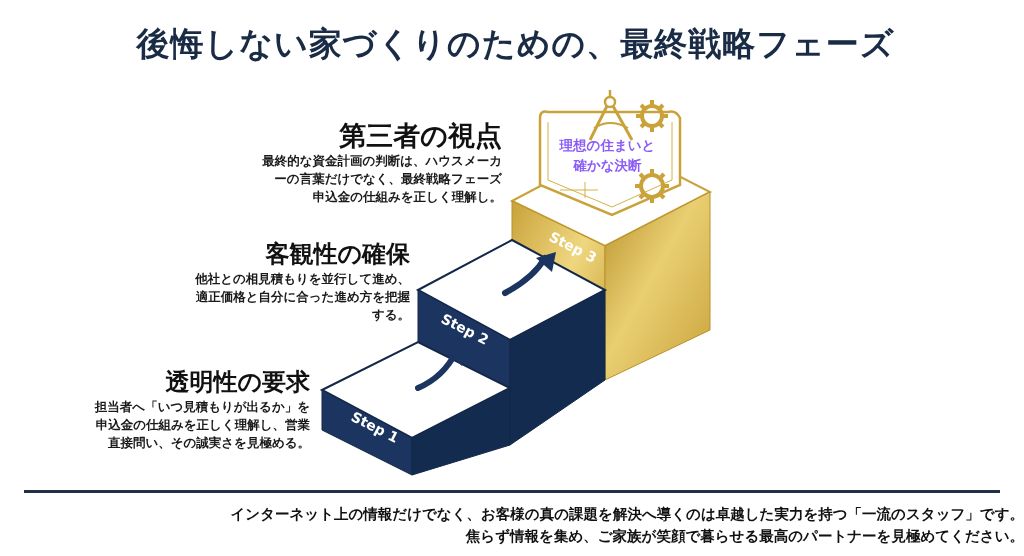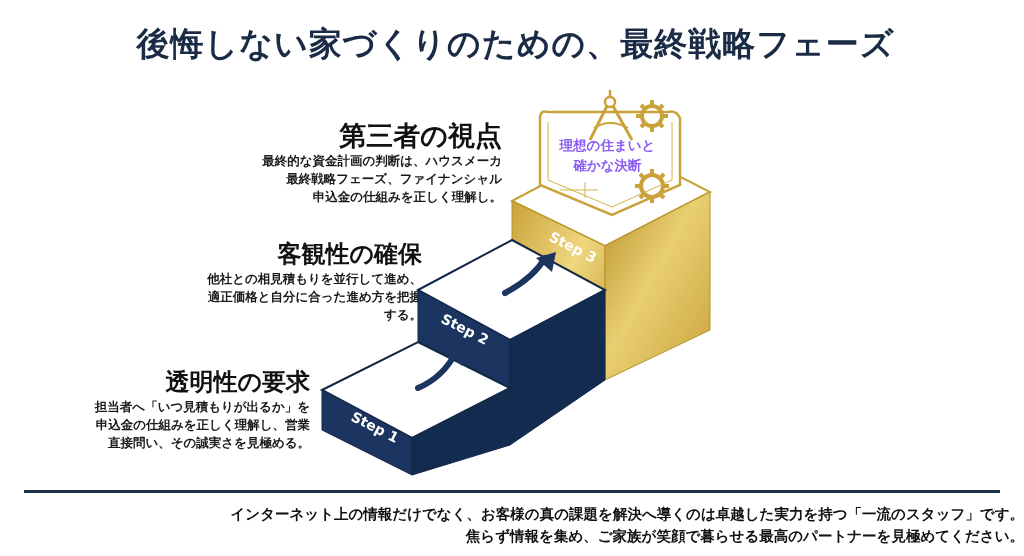--- a/index.html
+++ b/index.html
@@ -7,21 +7,21 @@
   body { position:relative; font-family:"DejaVu Sans", "Liberation Sans", sans-serif; color:#111; }
   .title {
     position:absolute; left:0; top:22px; width:983px; text-align:center;
     font-size:33px; font-weight:bold; color:#1a2b45; letter-spacing:1px;margin-left:24px;
   }
   .block { position:absolute; text-align:right; }
   .block .h { font-weight:bold; color:#111; }
   .block .p { font-weight:bold; color:#1a1a1a; font-size:12.5px; line-height:18px; }
   #b3 { left:222px; top:120px; width:280px; }
   #b3 .h { font-size:27px; line-height:32px; }
-  #b2 { left:192px; top:238px; width:230px; }
+  #b2 { left:180px; top:238px; width:230px; }
   #b2 .h { font-size:24px; line-height:32px; }
   #b1 { left:40px; top:366px; width:270px; }
   #b1 .h { font-size:24px; line-height:32px; }
   .p span { display:block; }
   svg.stairs { position:absolute; left:0; top:0; }
   .badge {
     position:absolute; left:545px; top:135px; width:125px; text-align:center;
     font-weight:bold; font-size:13.5px; line-height:20px; color:#8b5cf6;
   }
   .divider { position:absolute; left:24px; top:490px; width:976px; height:3px; background:#1f3049; }
@@ -33,21 +33,21 @@
 </style>
 </head>
 <body>
 
 <div class="title">後悔しない家づくりのための、最終戦略フェーズ</div>
 
 <div class="block" id="b3">
   <div class="h">第三者の視点</div>
   <div class="p">
     <span>最終的な資金計画の判断は、ハウスメーカ</span>
-    <span>最終戦略フェーズ、ファイナンシャル</span>
+    <span>ーの言葉だけでなく、最終戦略フェーズ</span>
     <span>申込金の仕組みを正しく理解し。</span>
   </div>
 </div>
 
 <div class="block" id="b2">
   <div class="h">客観性の確保</div>
   <div class="p">
     <span>他社との相見積もりを並行して進め、</span>
     <span>適正価格と自分に合った進め方を把握</span>
     <span>する。</span>

